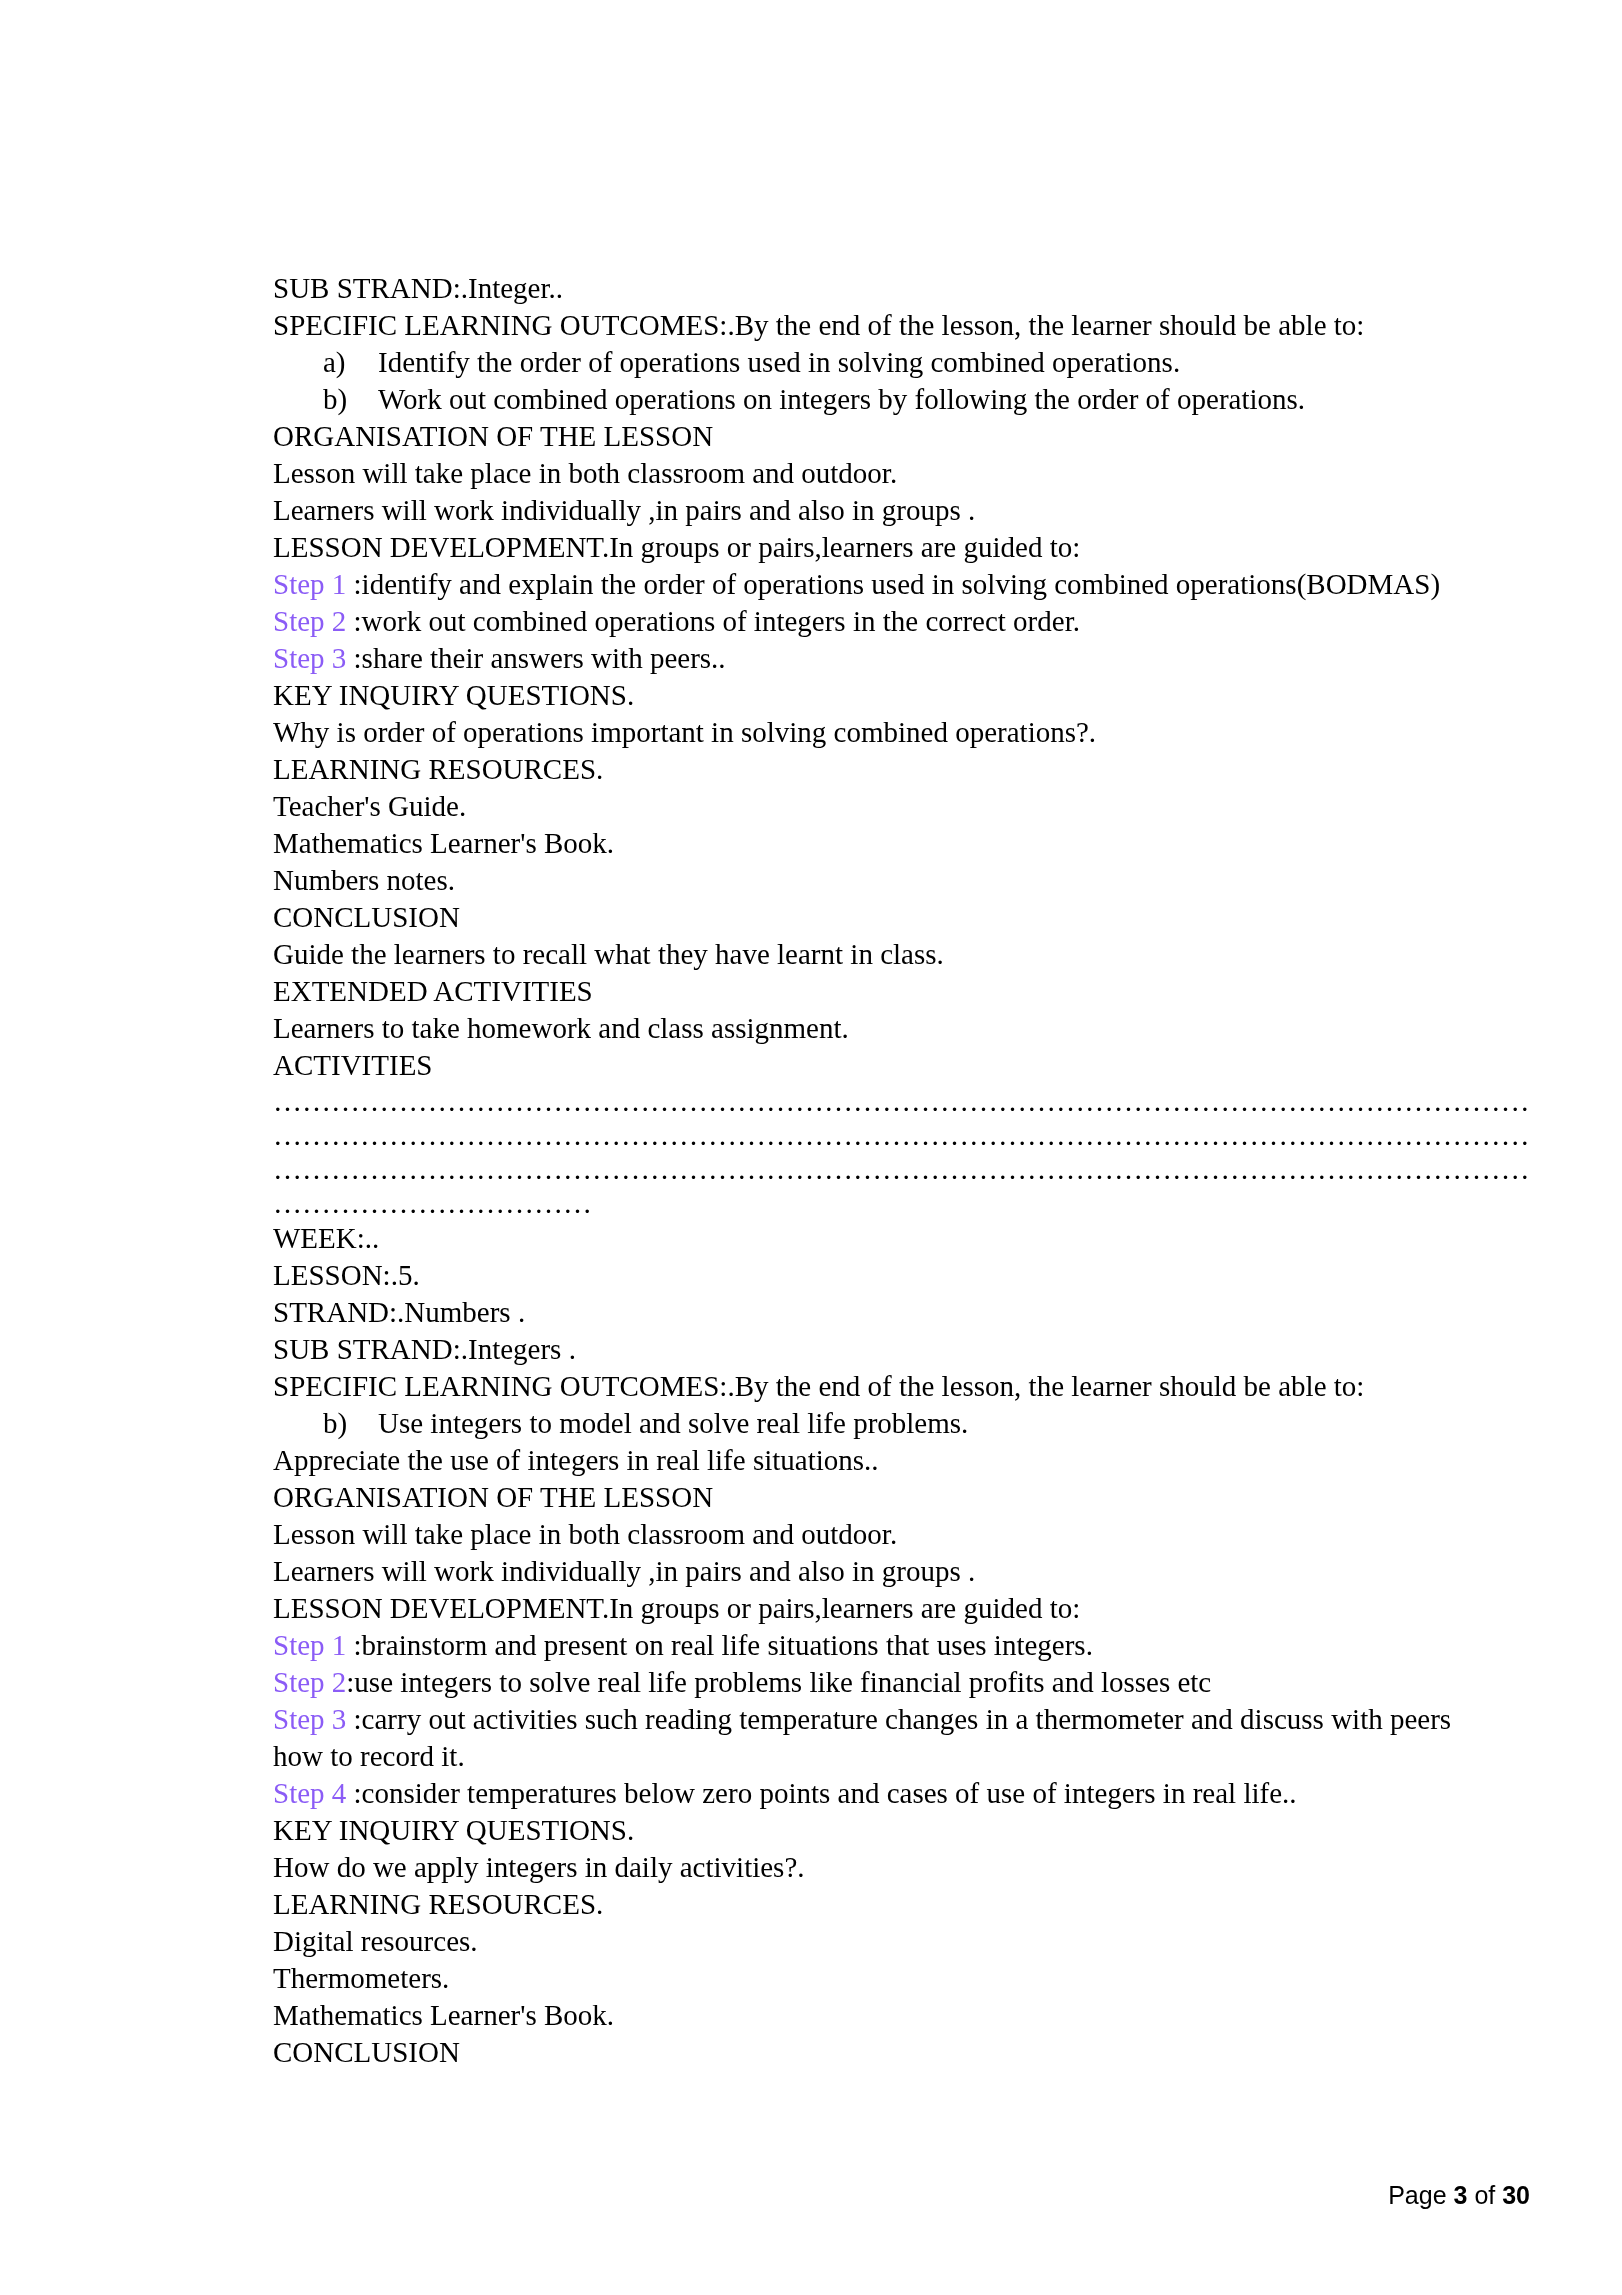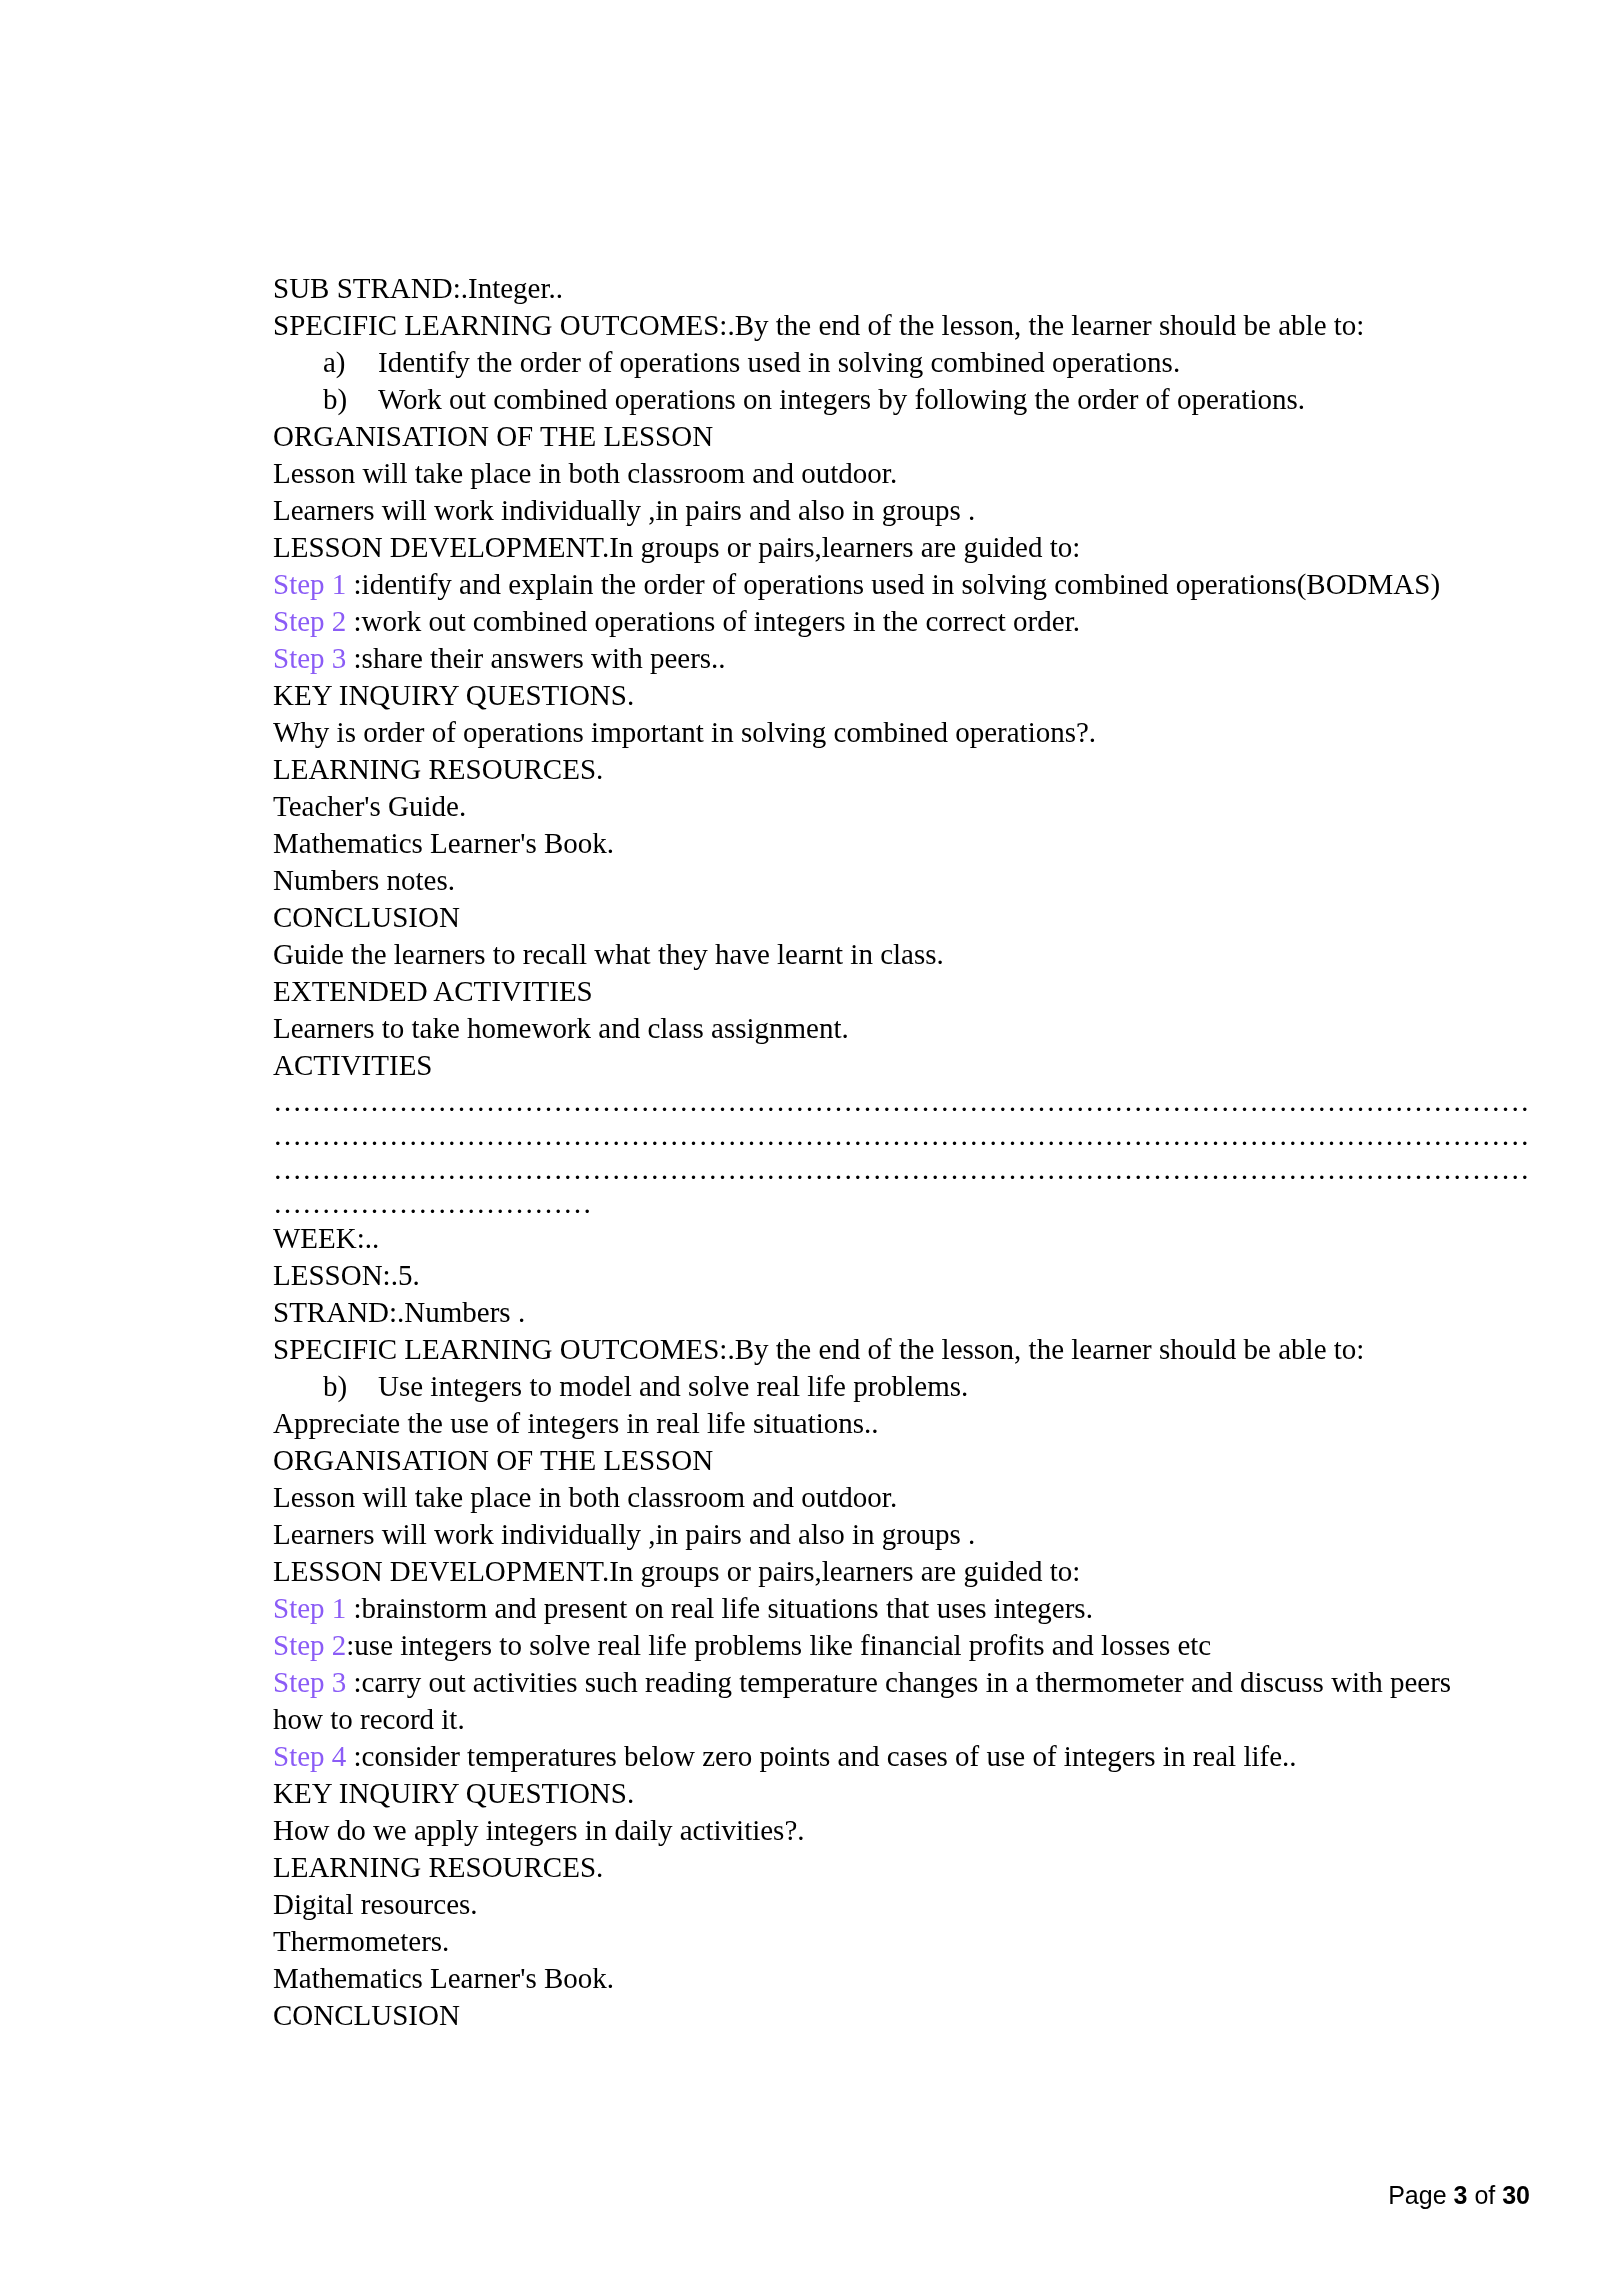--- a/index.html
+++ b/index.html
@@ -63,20 +63,21 @@
     <p class="ln"><span class="c">EXTENDED ACTIVITIES</span></p>
     <p class="ln">Learners to take homework and class assignment.</p>
     <p class="ln"><span class="c">ACTIVITIES</span></p>
     <p class="dots">……………………………………………………………………………………………………………………………………</p>
     <p class="dots">……………………………………………………………………………………………………………………………………</p>
     <p class="dots">……………………………………………………………………………………………………………………………………</p>
     <p class="dots">……………………………</p>
     <p class="ln"><span class="c">WEEK:</span><span>..</span></p>
     <p class="ln"><span class="c">LESSON:</span><span>.5.</span></p>
     <p class="ln"><span class="c">STRAND:</span><span>.Numbers .</span></p>
+    <p class="ln"><span class="c">SUB STRAND:</span><span>.Integers .</span></p>
     <p class="ln"><span class="c">SPECIFIC LEARNING OUTCOMES:</span><span>.By the end of the lesson, the learner should be able to:</span></p>
     <p class="ln li"><span class="m">b)</span><span>Use integers to model and solve real life problems.</span></p>
     <p class="ln">Appreciate the use of integers in real life situations..</p>
     <p class="ln"><span class="c">ORGANISATION OF THE LESSON</span></p>
     <p class="ln">Lesson will take place in both classroom and outdoor.</p>
     <p class="ln">Learners will work individually ,in pairs and also in groups .</p>
     <p class="ln"><span class="c">LESSON DEVELOPMENT</span><span>.In groups or pairs,learners are guided to:</span></p>
     <p class="ln"><span class="g">Step 1 </span><span>:brainstorm and present on real life situations that uses integers.</span></p>
     <p class="ln"><span class="g">Step 2</span><span>:use integers to solve real life problems like financial profits and losses etc</span></p>
     <p class="ln"><span class="g">Step 3 </span><span>:carry out activities such reading temperature changes in a thermometer and discuss with peers</span></p>

